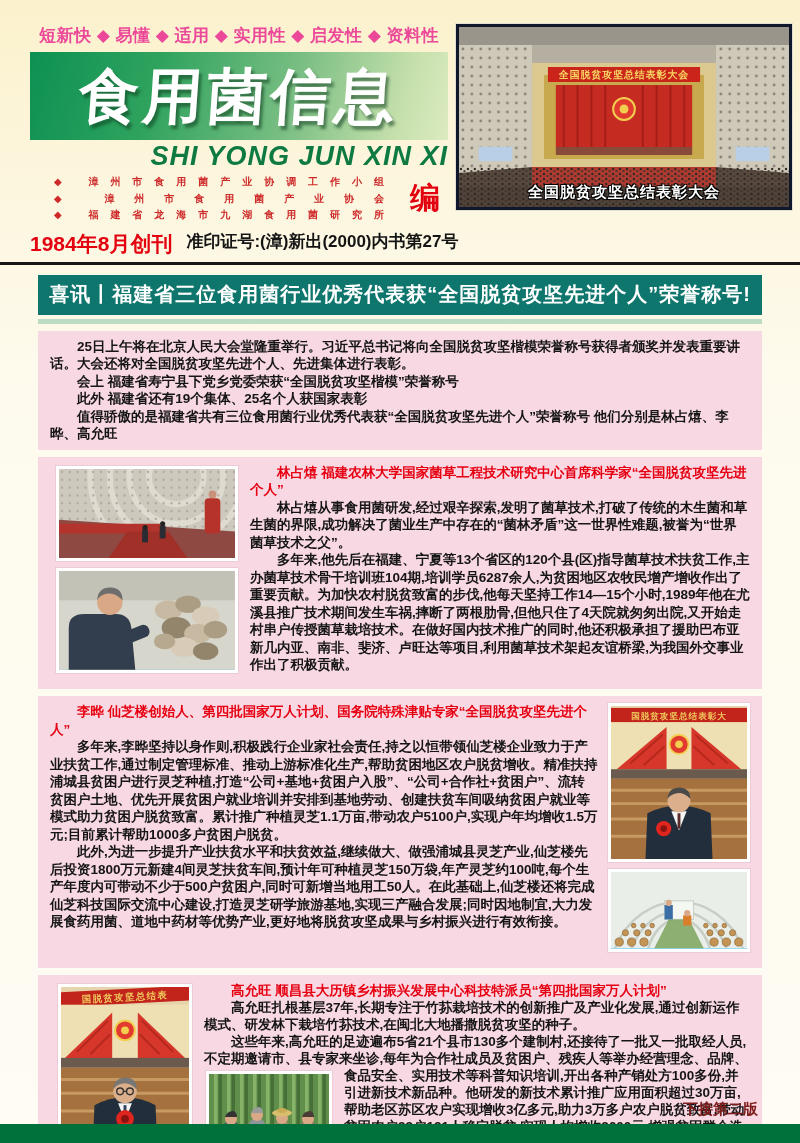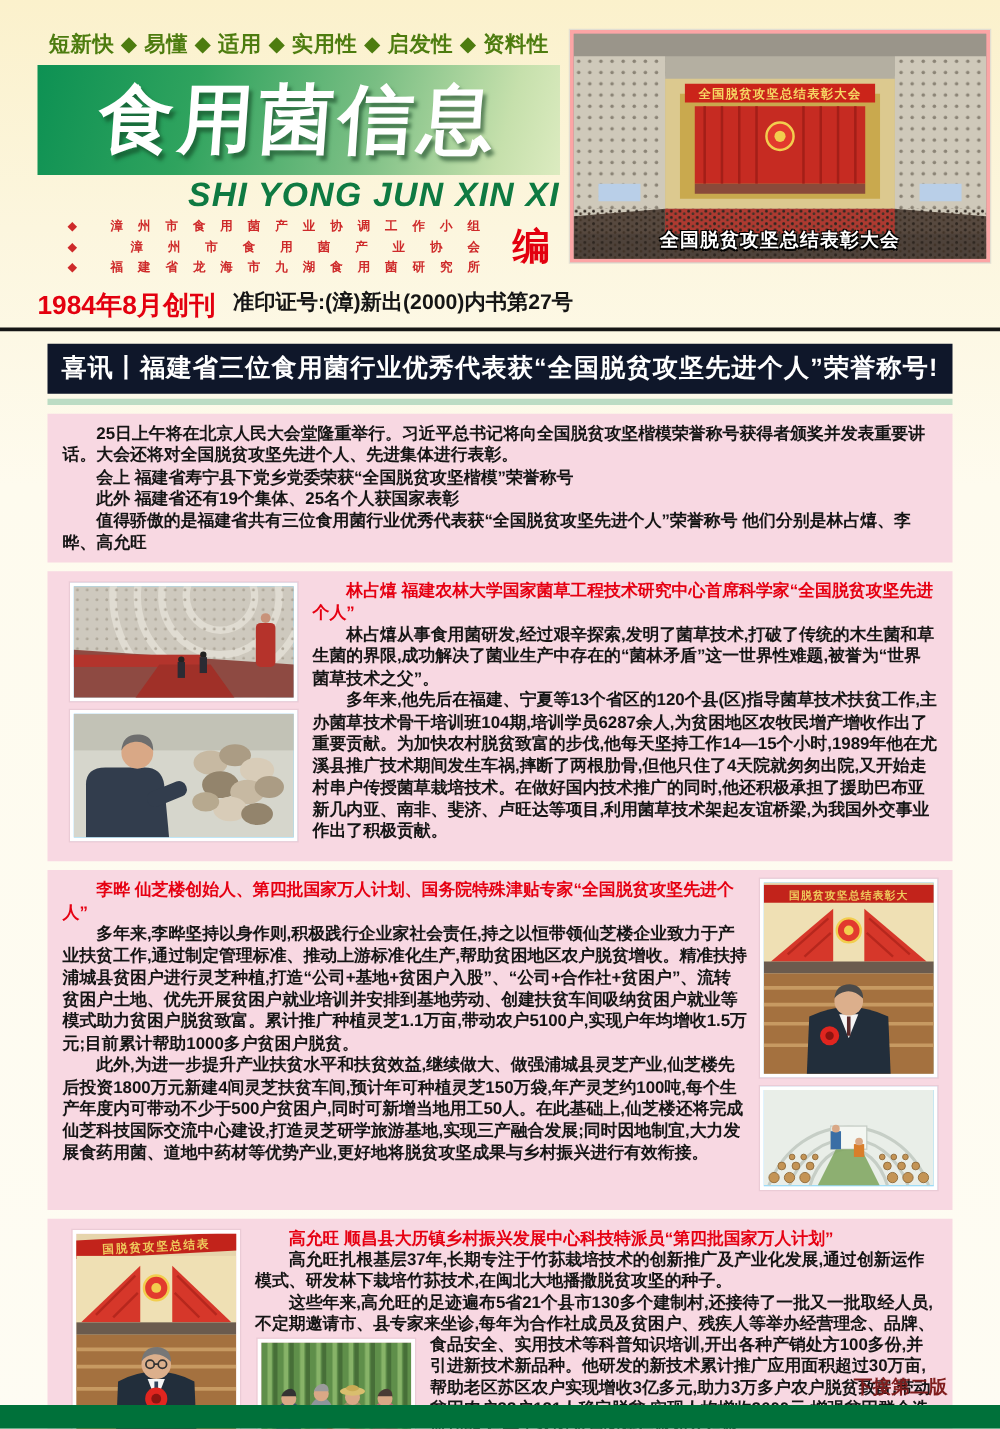--- a/index.html
+++ b/index.html
@@ -3,45 +3,45 @@
 <meta charset="utf-8">
 <style>
   html,body{margin:0;padding:0;}
   body{
     width:800px;height:1143px;overflow:hidden;position:relative;
     background:linear-gradient(180deg,#FBF1CC 0%,#FCF6DE 16%,#FEFBEE 34%,#FEFCF3 100%);
     font-family:"Liberation Sans","DejaVu Sans",sans-serif;color:#151515;
   }
   .header{display:flex;padding:24px 8px 0 30px;}
   .mast{width:418px;flex:none;}
-  .slogan{color:#4d7c0f;font-weight:bold;font-size:17px;text-align:center;letter-spacing:.5px;white-space:nowrap;}
+  .slogan{color:#ec4899;font-weight:bold;font-size:17px;text-align:center;letter-spacing:.5px;white-space:nowrap;}
   .title-box{margin-top:5px;height:88px;
     background:linear-gradient(105deg,#0D9153 0%,#2FA35E 30%,#79BE83 62%,#C6E0AC 88%,#DCEBC0 100%);
     display:flex;align-items:center;justify-content:center;}
   .title-text{font-family:"DejaVu Serif","Liberation Serif",serif;font-weight:bold;font-size:60px;color:#fff;
     letter-spacing:4px;line-height:1;transform:skewX(-4deg);
     text-shadow:3px 4px 3px rgba(15,60,30,.55);}
   .pinyin{color:#0E7A42;font-weight:bold;font-style:italic;font-size:27px;text-align:right;letter-spacing:1px;margin-top:1px;}
   .orgs-row{position:relative;margin-top:2px;padding-right:40px;}
   .org-line{color:#CE2A2A;font-weight:bold;font-size:10px;line-height:16.5px;width:330px;margin:0 auto;
     text-align:justify;text-align-last:justify;}
   .editor-mark{position:absolute;right:8px;top:9px;color:#E3000F;font-size:30px;font-weight:bold;line-height:1;}
   .photo-col{flex:1;margin-left:8px;}
-  .photo-frame{position:relative;border:3px solid #fca5a5;outline:1px solid #E2DFD2;background:#888;}
+  .photo-frame{position:relative;border:3px solid #0f172a;outline:1px solid #E2DFD2;background:#888;}
   .main-photo{height:180px;}
   .main-photo svg{display:block;width:100%;height:100%;}
   .photo-caption{position:absolute;left:0;right:0;bottom:5px;text-align:center;color:#fff;font-weight:bold;
     font-size:15px;letter-spacing:1px;
     text-shadow:-1px -1px 0 #000,1px -1px 0 #000,-1px 1px 0 #000,1px 1px 0 #000;}
   .issue-row{display:flex;padding:6px 8px 4px 30px;}
   .founded{color:#E3000F;font-weight:bold;font-size:21px;flex:none;}
   .license{font-size:17px;font-weight:bold;margin-left:14px;flex:none;}
   .issue-current{flex:1;text-align:center;color:#00A13C;font-weight:bold;font-size:21px;white-space:pre;}
   .top-rule{height:3px;background:#161616;}
-  .banner{margin:10px 38px 0;background:#0f172a;color:#fff;font-weight:bold;font-size:20px;text-align:center;
+  .banner{margin:10px 38px 0;background:#0f766e;color:#fff;font-weight:bold;font-size:20px;text-align:center;
     padding:6px 0 7px;letter-spacing:1px;}
   .banner-underline{height:5px;background:#BCDCC4;margin:4px 38px 0;}
   .box{background:#F8D8E2;margin:7px 38px 0;padding:7px 12px;font-size:13.5px;line-height:17.5px;font-weight:bold;}
   .box p{margin:0;text-indent:2em;}
   .profile{overflow:hidden;}
   .profile-heading{margin:0;color:#E60012;font-size:13.5px;line-height:17.5px;font-weight:bold;text-indent:2em;}
   .photos-left{float:left;width:182px;margin:2px 12px 2px 6px;}
   .photos-right{float:right;width:142px;margin:0 0 2px 10px;}
   .stack-photo{border:3px solid #fff;outline:1px solid #EBCBD6;margin-bottom:7px;background:#7dd3fc;}
   .stack-photo svg{display:block;width:100%;}

